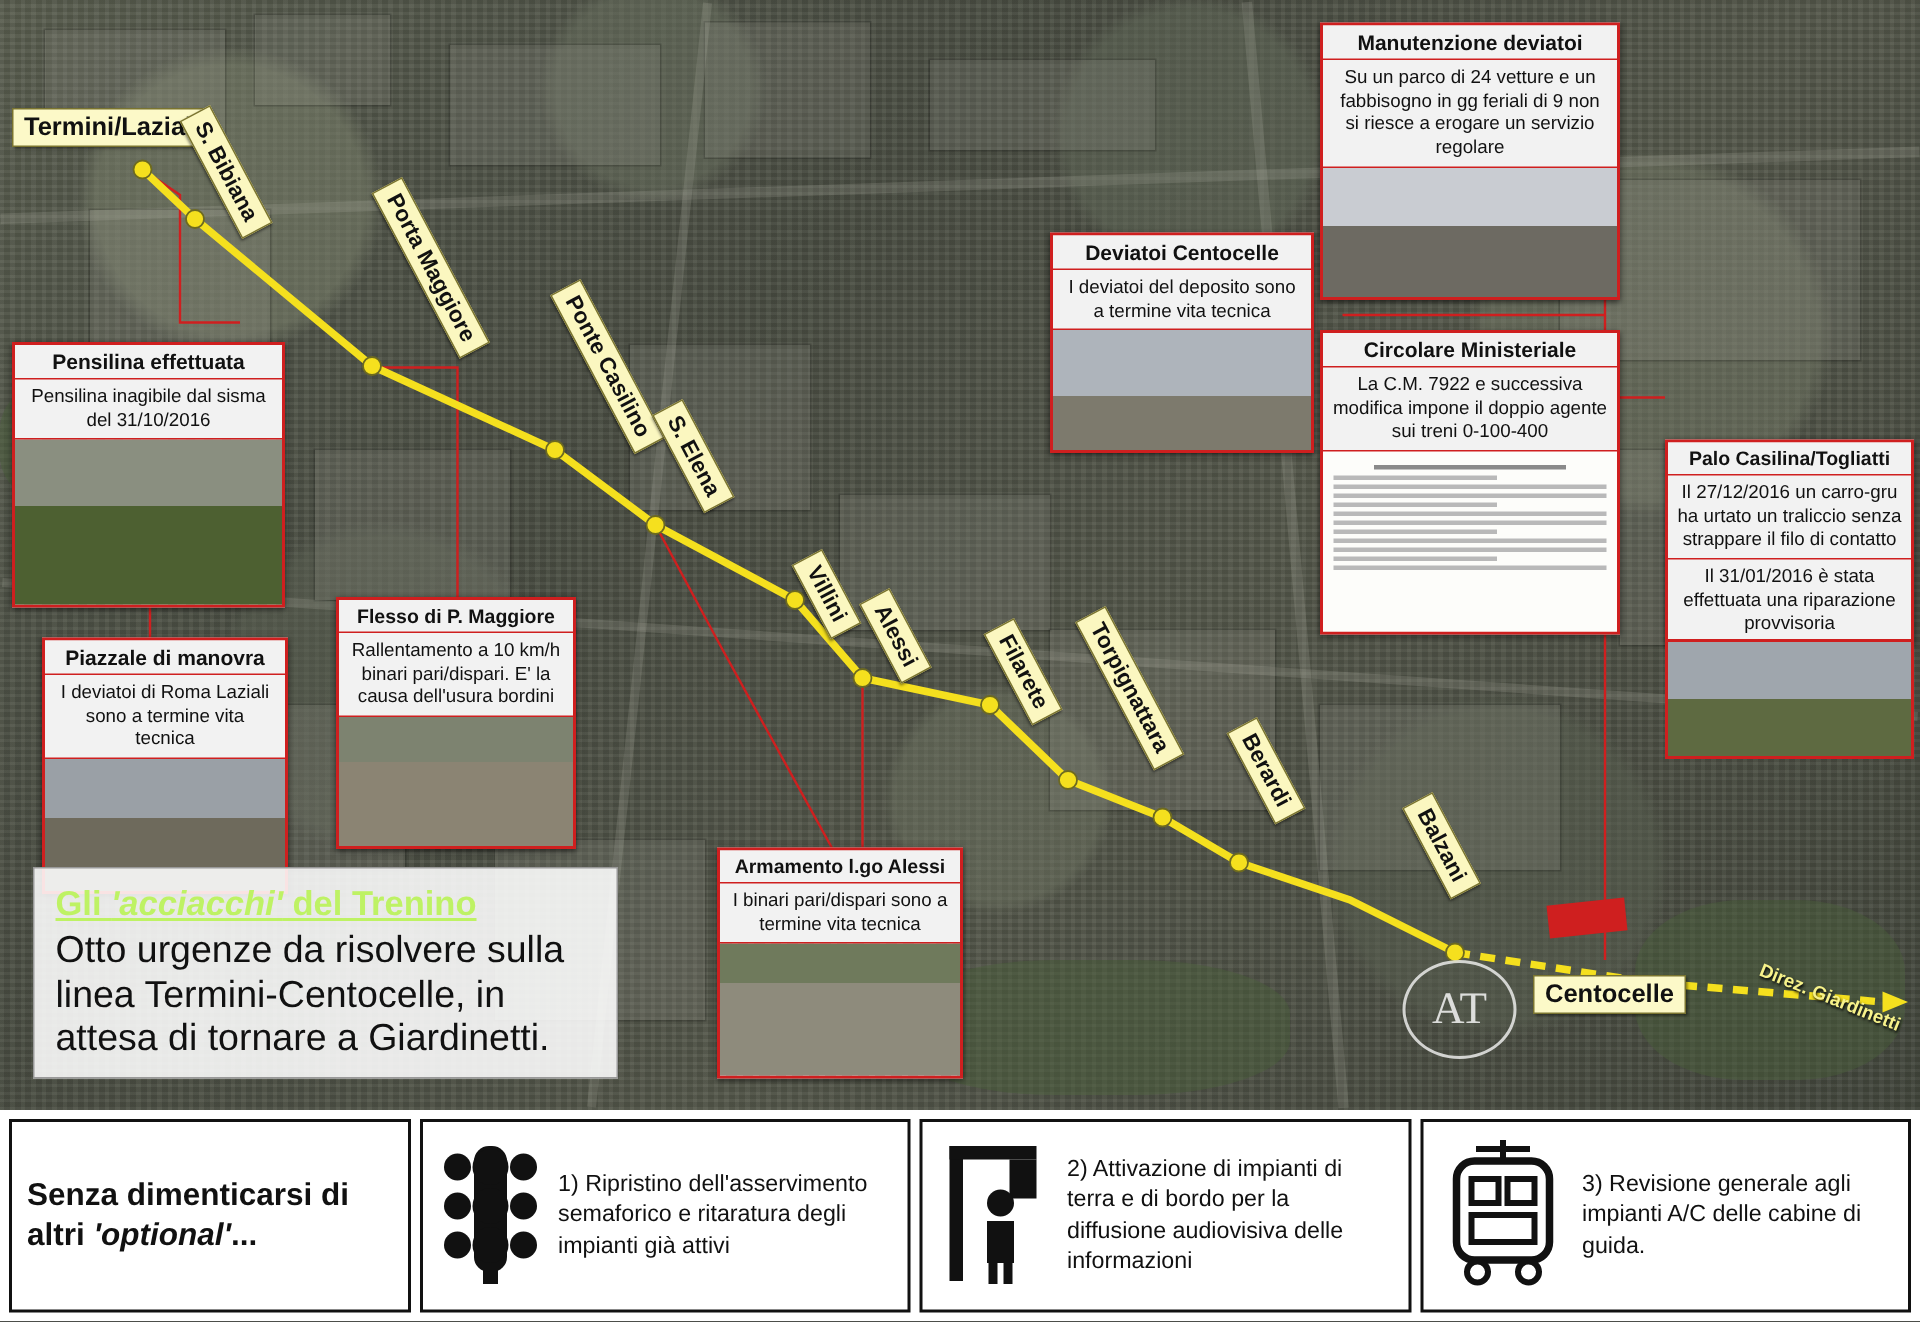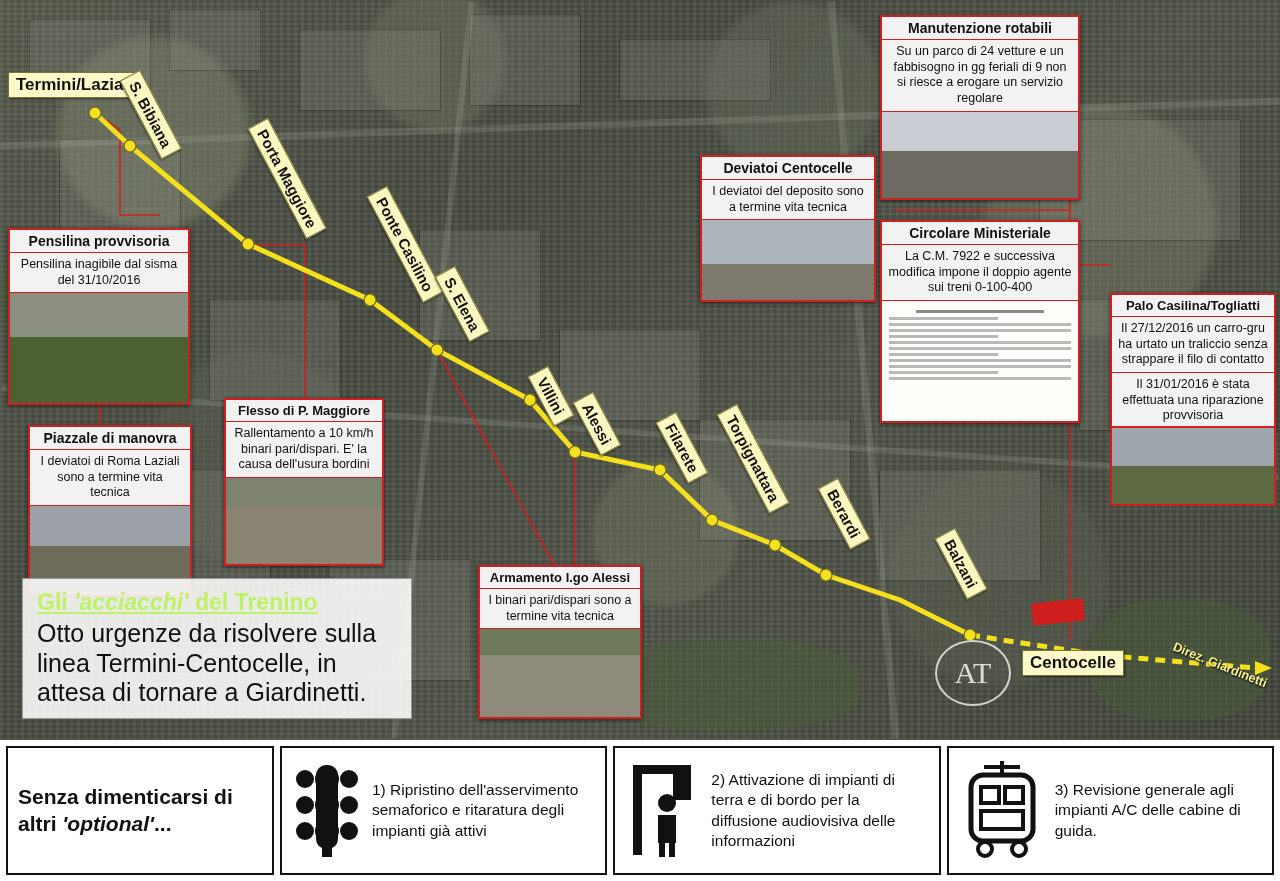--- a/index.html
+++ b/index.html
@@ -168,21 +168,21 @@
   <div class="stn" style="left:548px;top:366px;transform:rotate(62deg);transform-origin:left top;">Villini</div>
   <div class="stn" style="left:593px;top:392px;transform:rotate(62deg);transform-origin:left top;">Alessi</div>
   <div class="stn" style="left:676px;top:412px;transform:rotate(62deg);transform-origin:left top;">Filarete</div>
   <div class="stn" style="left:737px;top:404px;transform:rotate(62deg);transform-origin:left top;">Torpignattara</div>
   <div class="stn" style="left:838px;top:478px;transform:rotate(62deg);transform-origin:left top;">Berardi</div>
   <div class="stn" style="left:955px;top:528px;transform:rotate(62deg);transform-origin:left top;">Balzani</div>
   <div class="stn big" style="left:1022px;top:650px;">Centocelle</div>
   <div class="dirlabel" style="left:1170px;top:658px;">Direz. Giardinetti</div>
 
   <div class="card" style="left:8px;top:228px;width:178px;">
-    <div class="hd">Pensilina provvisoria</div>
+    <div class="hd">Pensilina effettuata</div>
     <div class="bd">Pensilina inagibile dal sisma del 31/10/2016</div>
     <div class="ph pensilina"></div>
   </div>
 
   <div class="card" style="left:28px;top:425px;width:160px;">
     <div class="hd">Piazzale di manovra</div>
     <div class="bd">I deviatoi di Roma Laziali sono a termine vita tecnica</div>
     <div class="ph piazzale" style="height:88px;"></div>
   </div>
 
@@ -198,21 +198,21 @@
     <div class="ph deviatoi" style="height:80px;"></div>
   </div>
 
   <div class="card" style="left:478px;top:565px;width:160px;">
     <div class="hd" style="font-size:13px;">Armamento l.go Alessi</div>
     <div class="bd">I binari pari/dispari sono a termine vita tecnica</div>
     <div class="ph armamento" style="height:88px;"></div>
   </div>
 
   <div class="card" style="left:880px;top:15px;width:196px;">
-    <div class="hd">Manutenzione rotabili</div>
+    <div class="hd">Manutenzione deviatoi</div>
     <div class="bd">Su un parco di 24 vetture e un fabbisogno in gg feriali di 9 non si riesce a erogare un servizio regolare</div>
     <div class="ph manutenzione" style="height:86px;"></div>
   </div>
 
   <div class="card" style="left:880px;top:220px;width:196px;">
     <div class="hd">Circolare Ministeriale</div>
     <div class="bd">La C.M. 7922 e successiva modifica impone il doppio agente sui treni 0-100-400</div>
     <div class="ph doc" style="height:120px;">
       <div class="doc-lines">
         <i class="t" style="width:70%;margin:4px auto;"></i>

